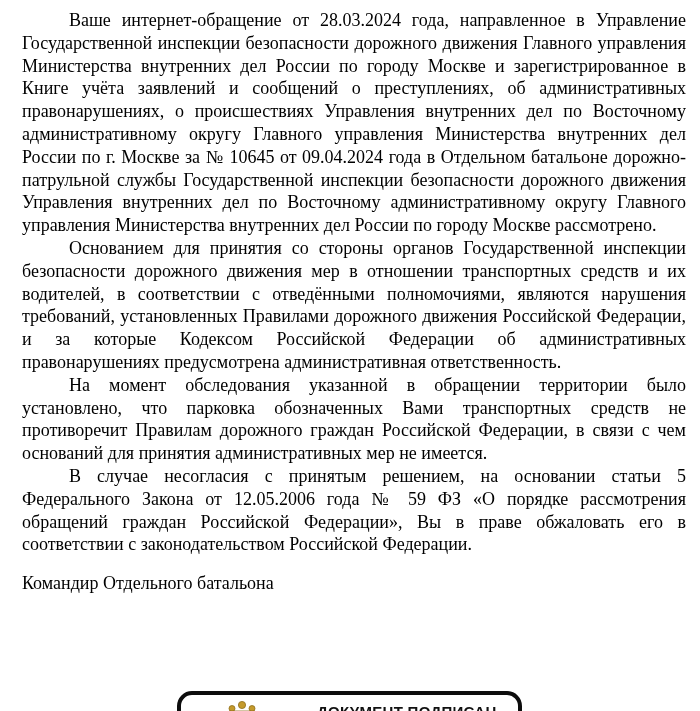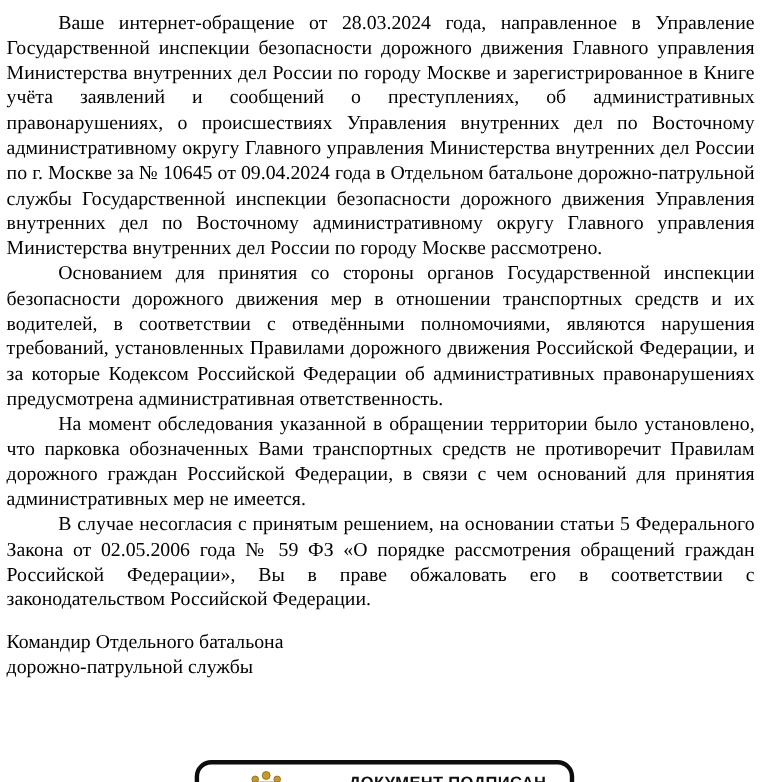--- a/index.html
+++ b/index.html
@@ -9,21 +9,21 @@
     overflow: hidden;
     background: #ffffff;
     position: relative;
     font-family: "Liberation Serif", "DejaVu Serif", serif;
     color: #000000;
   }
   .doc {
     position: absolute;
     left: 0; top: 0;
     width: 700px;
-    padding: 9px 14px 0 6px;
+    padding: 9px 14px 0 22px;
     box-sizing: border-box;
     font-size: 18px;
     line-height: 22.8px;
   }
   .par {
     margin: 0;
     text-align: justify;
     text-indent: 47px;
   }
   .sig {
@@ -71,25 +71,24 @@
     white-space: nowrap;
   }
 </style>
 </head>
 <body>
 
 <div class="doc">
   <p class="par">Ваше интернет-обращение от 28.03.2024 года, направленное в Управление Государственной инспекции безопасности дорожного движения Главного управления Министерства внутренних дел России по городу Москве и зарегистрированное в Книге учёта заявлений и сообщений о преступлениях, об административных правонарушениях, о происшествиях Управления внутренних дел по Восточному административному округу Главного управления Министерства внутренних дел России по г. Москве за № 10645 от 09.04.2024 года в Отдельном батальоне дорожно-патрульной службы Государственной инспекции безопасности дорожного движения Управления внутренних дел по Восточному административному округу Главного управления Министерства внутренних дел России по городу Москве рассмотрено.</p>
   <p class="par">Основанием для принятия со стороны органов Государственной инспекции безопасности дорожного движения мер в отношении транспортных средств и их водителей, в соответствии с отведёнными полномочиями, являются нарушения требований, установленных Правилами дорожного движения Российской Федерации, и за которые Кодексом Российской Федерации об административных правонарушениях предусмотрена административная ответственность.</p>
   <p class="par">На момент обследования указанной в обращении территории было установлено, что парковка обозначенных Вами транспортных средств не противоречит Правилам дорожного граждан Российской Федерации, в связи с чем оснований для принятия административных мер не имеется.</p>
-  <p class="par">В случае несогласия с принятым решением, на основании статьи 5 Федерального Закона от 02.05.2006 года № 59 ФЗ «О порядке рассмотрения обращений граждан Российской Федерации», Вы в праве обжаловать его в соответствии с законодательством Российской Федерации.</p>
+  <p class="par">В случае несогласия с принятым решением, на основании статьи 5 Федерального Закона от 12.05.2006 года № 59 ФЗ «О порядке рассмотрения обращений граждан Российской Федерации», Вы в праве обжаловать его в соответствии с законодательством Российской Федерации.</p>
 
   <div class="sig">
     <div>Командир Отдельного батальона</div>
-    <div>дорожно-патрульной службы</div>
   </div>
 </div>
 
 <div class="stamp">
   <span class="emblem">
     <svg viewBox="0 0 46 60" xmlns="http://www.w3.org/2000/svg">
       <g fill="#C49A2C" stroke="#8F6E1A" stroke-width="0.8">
 
         <circle cx="23" cy="5" r="3.6"></circle>
         <circle cx="13" cy="8.5" r="3"></circle>

